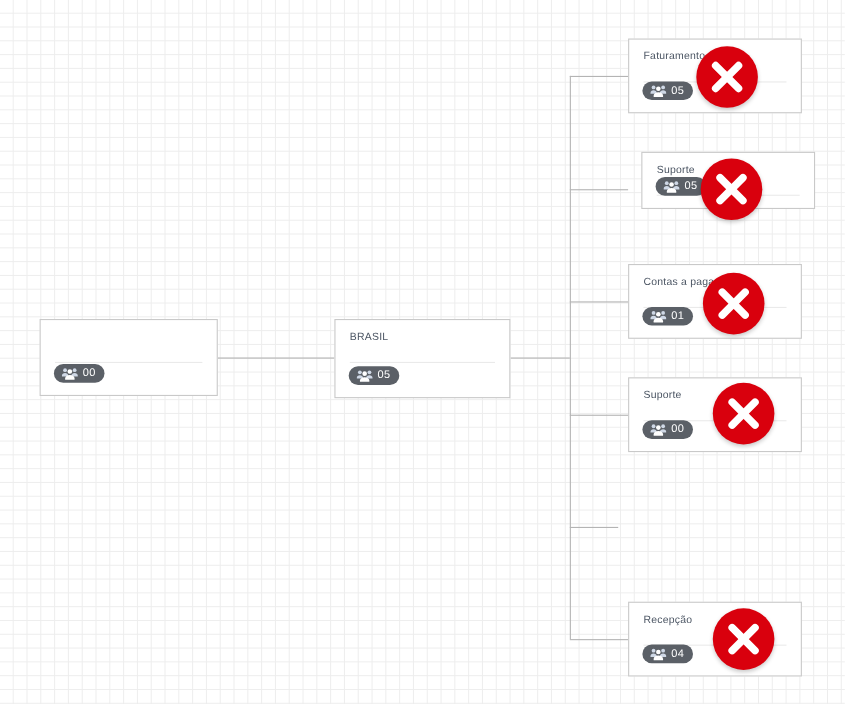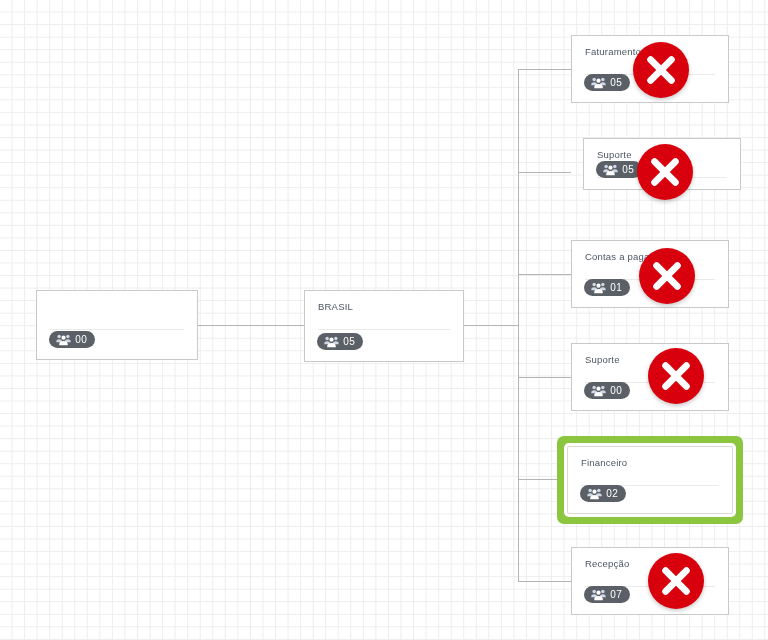--- a/index.html
+++ b/index.html
@@ -238,48 +238,33 @@
       </div>
     </div>
     <div class="x-mark" style="left: 648px; top: 348px;">
       <svg viewBox="0 0 40 40" width="32" height="32">
         <g stroke="#ffffff" stroke-width="8.5" stroke-linecap="round">
           <line x1="7" y1="7" x2="33" y2="33"></line>
           <line x1="33" y1="7" x2="7" y2="33"></line>
         </g>
       </svg>
     </div>
-    <div class="node selected" style="left: 567px; top: 446px; width: 166px; height: 68px;">
-      <div class="node-title">Financeiro</div>
-      <div class="node-divider"></div>
-      <div class="badge">
-        <svg viewBox="0 0 20 16" class="badge-icon">
-          <circle cx="4.2" cy="4.0" r="2.3" fill="#cfd8e6"></circle>
-          <circle cx="15.8" cy="4.0" r="2.3" fill="#cfd8e6"></circle>
-          <circle cx="10" cy="5.6" r="2.8" fill="#ffffff"></circle>
-          <path d="M0.4 10.6c0-2.0 1.7-3.1 3.8-3.1s3.8 1.1 3.8 3.1v1.0H0.4z" fill="#cfd8e6"></path>
-          <path d="M11.9 10.6c0-2.0 1.8-3.1 3.9-3.1s3.8 1.1 3.8 3.1v1.0h-7.7z" fill="#cfd8e6"></path>
-          <path d="M4.3 14.0c0-2.6 2.4-4.1 5.7-4.1s5.7 1.5 5.7 4.1v1.5H4.3z" fill="#ffffff"></path>
-        </svg>
-        <span class="badge-count">02</span>
-      </div>
-    </div>
     <div class="node" style="left: 571px; top: 547px; width: 158px; height: 68px;">
       <div class="node-title">Recepção</div>
       <div class="node-divider"></div>
       <div class="badge">
         <svg viewBox="0 0 20 16" class="badge-icon">
           <circle cx="4.2" cy="4.0" r="2.3" fill="#cfd8e6"></circle>
           <circle cx="15.8" cy="4.0" r="2.3" fill="#cfd8e6"></circle>
           <circle cx="10" cy="5.6" r="2.8" fill="#ffffff"></circle>
           <path d="M0.4 10.6c0-2.0 1.7-3.1 3.8-3.1s3.8 1.1 3.8 3.1v1.0H0.4z" fill="#cfd8e6"></path>
           <path d="M11.9 10.6c0-2.0 1.8-3.1 3.9-3.1s3.8 1.1 3.8 3.1v1.0h-7.7z" fill="#cfd8e6"></path>
           <path d="M4.3 14.0c0-2.6 2.4-4.1 5.7-4.1s5.7 1.5 5.7 4.1v1.5H4.3z" fill="#ffffff"></path>
         </svg>
-        <span class="badge-count">07</span>
+        <span class="badge-count">04</span>
       </div>
     </div>
     <div class="x-mark" style="left: 648px; top: 553px;">
       <svg viewBox="0 0 40 40" width="32" height="32">
         <g stroke="#ffffff" stroke-width="8.5" stroke-linecap="round">
           <line x1="7" y1="7" x2="33" y2="33"></line>
           <line x1="33" y1="7" x2="7" y2="33"></line>
         </g>
       </svg>
     </div>

